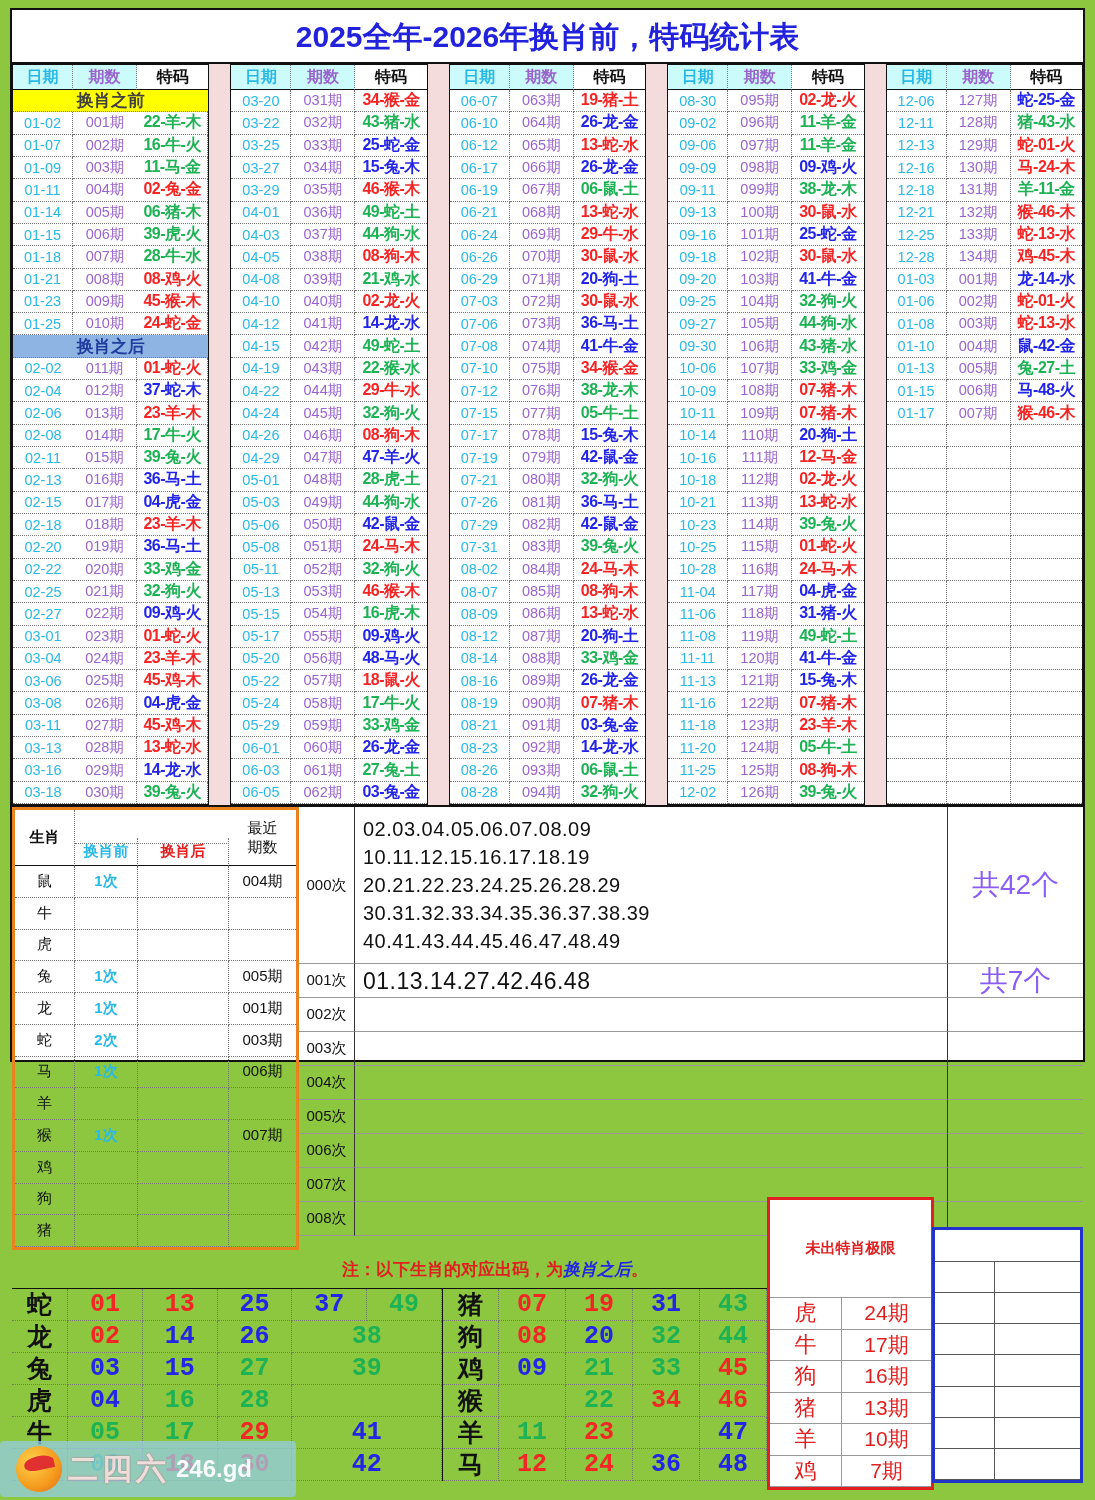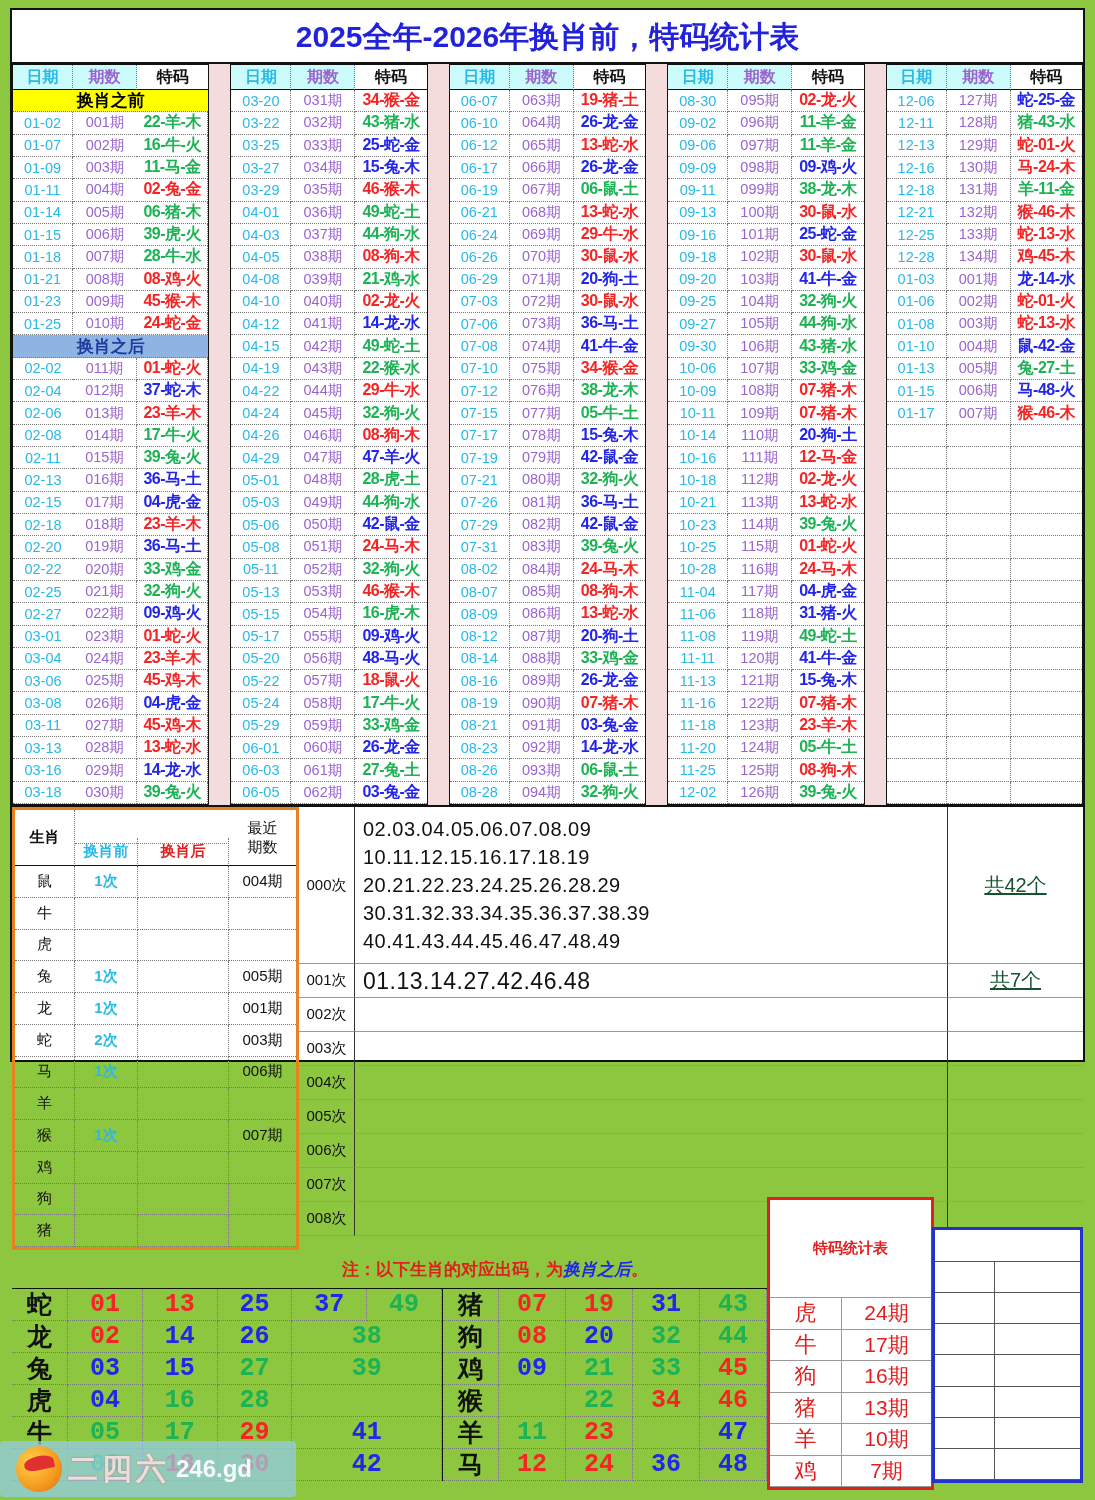--- a/index.html
+++ b/index.html
@@ -38,21 +38,21 @@
   .group .cell:nth-child(3n){border-right:none;}
   .hdr{font-weight:bold;font-size:16px;border-bottom:1px solid #111;}
   .hdr0{background:#ccfbfb;color:#29b9e8;}
   .hdr1{background:#ccfbfb;color:#9a64cf;}
   .hdr2{background:#fff;color:#111;}
   .date{color:#29b9e8;font-size:14.5px;}
   .period{color:#9a64cf;font-size:14.5px;}
   .code{font-weight:bold;font-size:16px;letter-spacing:-0.5px;}
   .c-r{color:#f42525}.c-g{color:#1db254}.c-b{color:#2325e8}.c-n{color:#111}
   .banner{grid-column:1/-1;font-weight:bold;font-size:17px;border-right:none;}
-  .banner.yellow{background:#ffff00;color:#000000;}
+  .banner.yellow{background:#ffff00;color:#404040;}
   .banner.blue{background:#8eb4e3;color:#1f3c9e;}
   
   #middle{display:flex;height:443px;box-sizing:border-box;}
   #zodiac-table{
     width:287px;box-sizing:border-box;border:3px solid #e8821e;
     display:grid;grid-template-columns:60px 63px 91px 1fr;
     grid-template-rows:28px 28px repeat(12,1fr);
   }
   #zodiac-table .cell{font-size:15px;}
   .zh-sx{grid-area:1/1/3/2;font-weight:bold;font-size:19px;color:#111;border-bottom:1px solid #111;}
@@ -67,22 +67,22 @@
   #stats-table{
     flex:1;display:grid;grid-template-columns:56px 1fr 135px;
     grid-template-rows:157px repeat(8,34px);align-content:start;
   }
   .st-label{display:flex;align-items:center;justify-content:center;font-size:15px;color:#111;
     border-bottom:1px solid #999;border-right:1px solid #333;box-sizing:border-box;}
   .st-nums{display:flex;flex-direction:column;justify-content:center;padding-left:8px;
     border-bottom:1px solid #999;border-right:1px solid #333;box-sizing:border-box;overflow:hidden;}
   .st-nums .line{font-size:20px;color:#111;line-height:28px;letter-spacing:0.5px;}
   .st-nums.big .line{font-size:23px;}
-  .st-count{display:flex;align-items:center;justify-content:center;font-size:20px;color:#14532d;
-    border-bottom:1px solid #999;box-sizing:border-box;text-decoration:underline;}
+  .st-count{display:flex;align-items:center;justify-content:center;font-size:28px;color:#8b5cf6;
+    border-bottom:1px solid #999;box-sizing:border-box;}
   
   #bottom{position:absolute;left:0;top:1246px;width:1075px;height:226px;font-family:Liberation Mono, monospace;}
   #note{position:absolute;left:330px;top:2px;font-size:17px;font-weight:bold;color:#e02020;white-space:nowrap;}
   #note .em{color:#2325e8;font-style:italic;}
   .map-table{position:absolute;top:32px;display:grid;grid-auto-rows:32px;border-top:1px solid #111;box-sizing:border-box;}
   #map-left{left:0;width:430px;grid-template-columns:56px repeat(5,1fr);}
   #map-right{left:430px;width:325px;grid-template-columns:56px repeat(4,1fr);border-left:1px solid #111;}
   .map-table .cell{border-right:1px dotted #777;border-bottom:1px dotted #777;}
   .mz{font-weight:bold;font-size:25px;color:#111;border-right:1px solid #444;}
   .mn{font-size:25px;font-weight:bold;}
@@ -793,21 +793,21 @@
         <div class="cell mn c-b">47</div>
         <div class="cell mz">马</div>
         <div class="cell mn c-r">12</div>
         <div class="cell mn c-r">24</div>
         <div class="cell mn c-b">36</div>
         <div class="cell mn c-b">48</div>
       </div>
   </div>
 
   <div id="limit-box">
-    <div id="limit-title">特码统计表</div>
+    <div id="limit-title">未出特肖极限</div>
   <div class="lim-z">虎</div>
       <div class="lim-v">24期</div>
       <div class="lim-z">牛</div>
       <div class="lim-v">17期</div>
       <div class="lim-z">狗</div>
       <div class="lim-v">16期</div>
       <div class="lim-z">猪</div>
       <div class="lim-v">13期</div>
       <div class="lim-z">羊</div>
       <div class="lim-v">10期</div>

